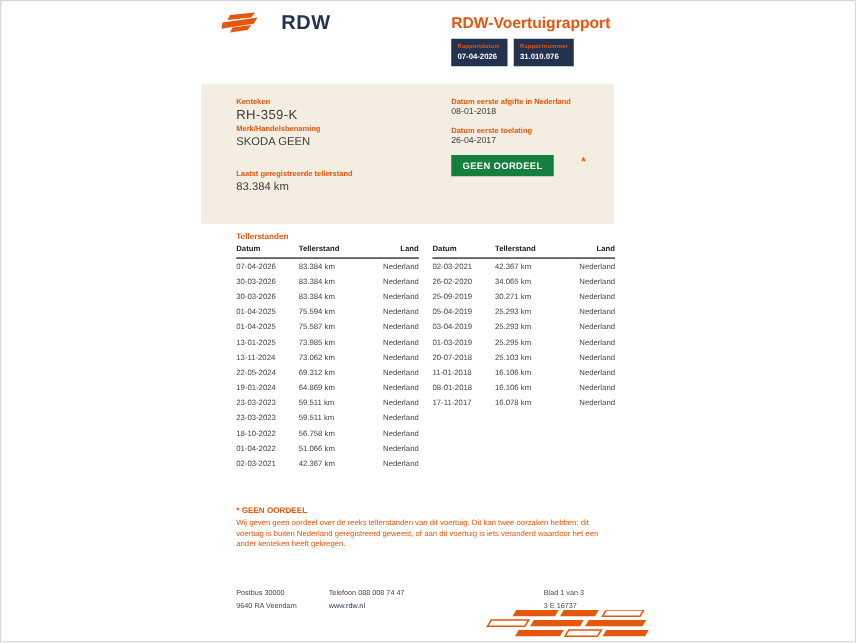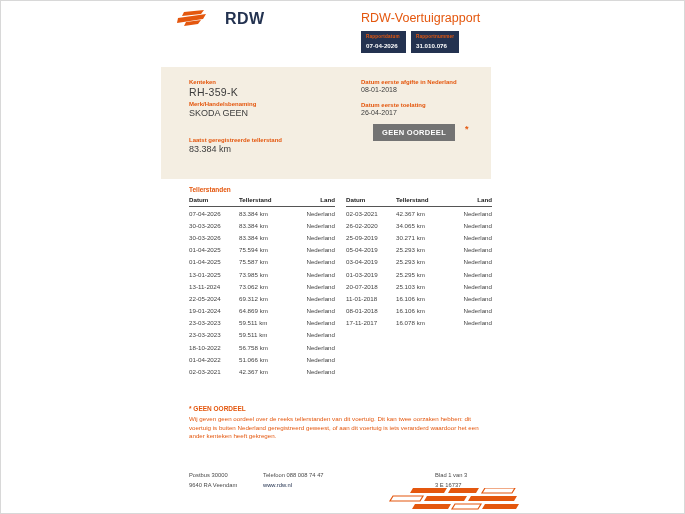--- a/index.html
+++ b/index.html
@@ -6,43 +6,43 @@
   html,body { background:#ededed; font-family:"Liberation Sans", sans-serif; }
   .page {
     position:relative; width:685px; height:514px; margin:0 auto;
     background:#ffffff; border:1px solid #d8d8d8; overflow:hidden;
   }
   .abs { position:absolute; }
 
   
   .logo { left:176px; top:8px; display:flex; align-items:center; gap:18px; }
   .logo-text { color:#233250; font-weight:bold; font-size:16px; letter-spacing:.4px; }
-  .report-title { left:360px; top:10px; color:#E4570E; font-weight:normal; font-size:12.5px; }
+  .report-title { left:360px; top:10px; color:#E4570E; font-weight:bold; font-size:12.5px; }
   .badges { left:360px; top:30px; display:flex; gap:5px; }
   .badge { background:#233250; padding:3px 5px 4px; min-width:45px; }
   .badge-label { display:block; color:#E4570E; font-size:4.6px; font-weight:bold; letter-spacing:.2px; }
   .badge-value { display:block; color:#ffffff; font-size:6.2px; font-weight:bold; margin-top:2.5px; }
 
   
   .summary-box { left:160px; top:66px; width:330px; height:112px; background:#F4EEE2; }
   .summary-box .abs { position:absolute; }
   .f-label { color:#E4570E; font-size:6px; font-weight:bold; }
   .f-value { color:#3C3C3C; }
   .kenteken-label   { left:28px; top:12px; }
   .kenteken-value   { left:28px; top:19px; font-size:10.5px; letter-spacing:.3px; }
   .merk-label       { left:28px; top:34px; }
   .merk-value       { left:28px; top:41px; font-size:9px; }
   .teller-label     { left:28px; top:70px; }
   .teller-value     { left:28px; top:77px; font-size:9px; }
   .afgifte-label    { left:200px; top:12px; }
   .afgifte-value    { left:200px; top:19px; font-size:7px; }
   .toelating-label  { left:200px; top:35px; }
   .toelating-value  { left:200px; top:42px; font-size:7px; }
-  .oordeel-badge    { left:200px; top:57px; background:#737373; color:#fff;
-                      font-size:7.5px; font-weight:bold; padding:4px 9px; letter-spacing:.3px;margin-left:12px; }
+  .oordeel-badge    { left:200px; top:57px; background:#15803d; color:#fff;
+                      font-size:7.5px; font-weight:bold; padding:4px 9px; letter-spacing:.3px; }
   .oordeel-marker   { left:304px; top:57px; color:#E4570E; font-size:9px; font-weight:bold; }
 
   
   .section-title { left:188px; top:185px; color:#E4570E; font-weight:bold; font-size:6.5px; }
   .tbl { border-collapse:collapse; table-layout:fixed; width:146px; }
   .tbl-left  { left:188px; top:193px; }
   .tbl-right { left:345px; top:193px; }
   .tbl th { text-align:left; font-size:6.2px; color:#222; font-weight:bold;
             border-bottom:1px solid #555; padding:2px 0 3px; }
   .tbl td { font-size:6.2px; color:#444; padding:2.6px 0; white-space:nowrap; overflow:hidden; }

